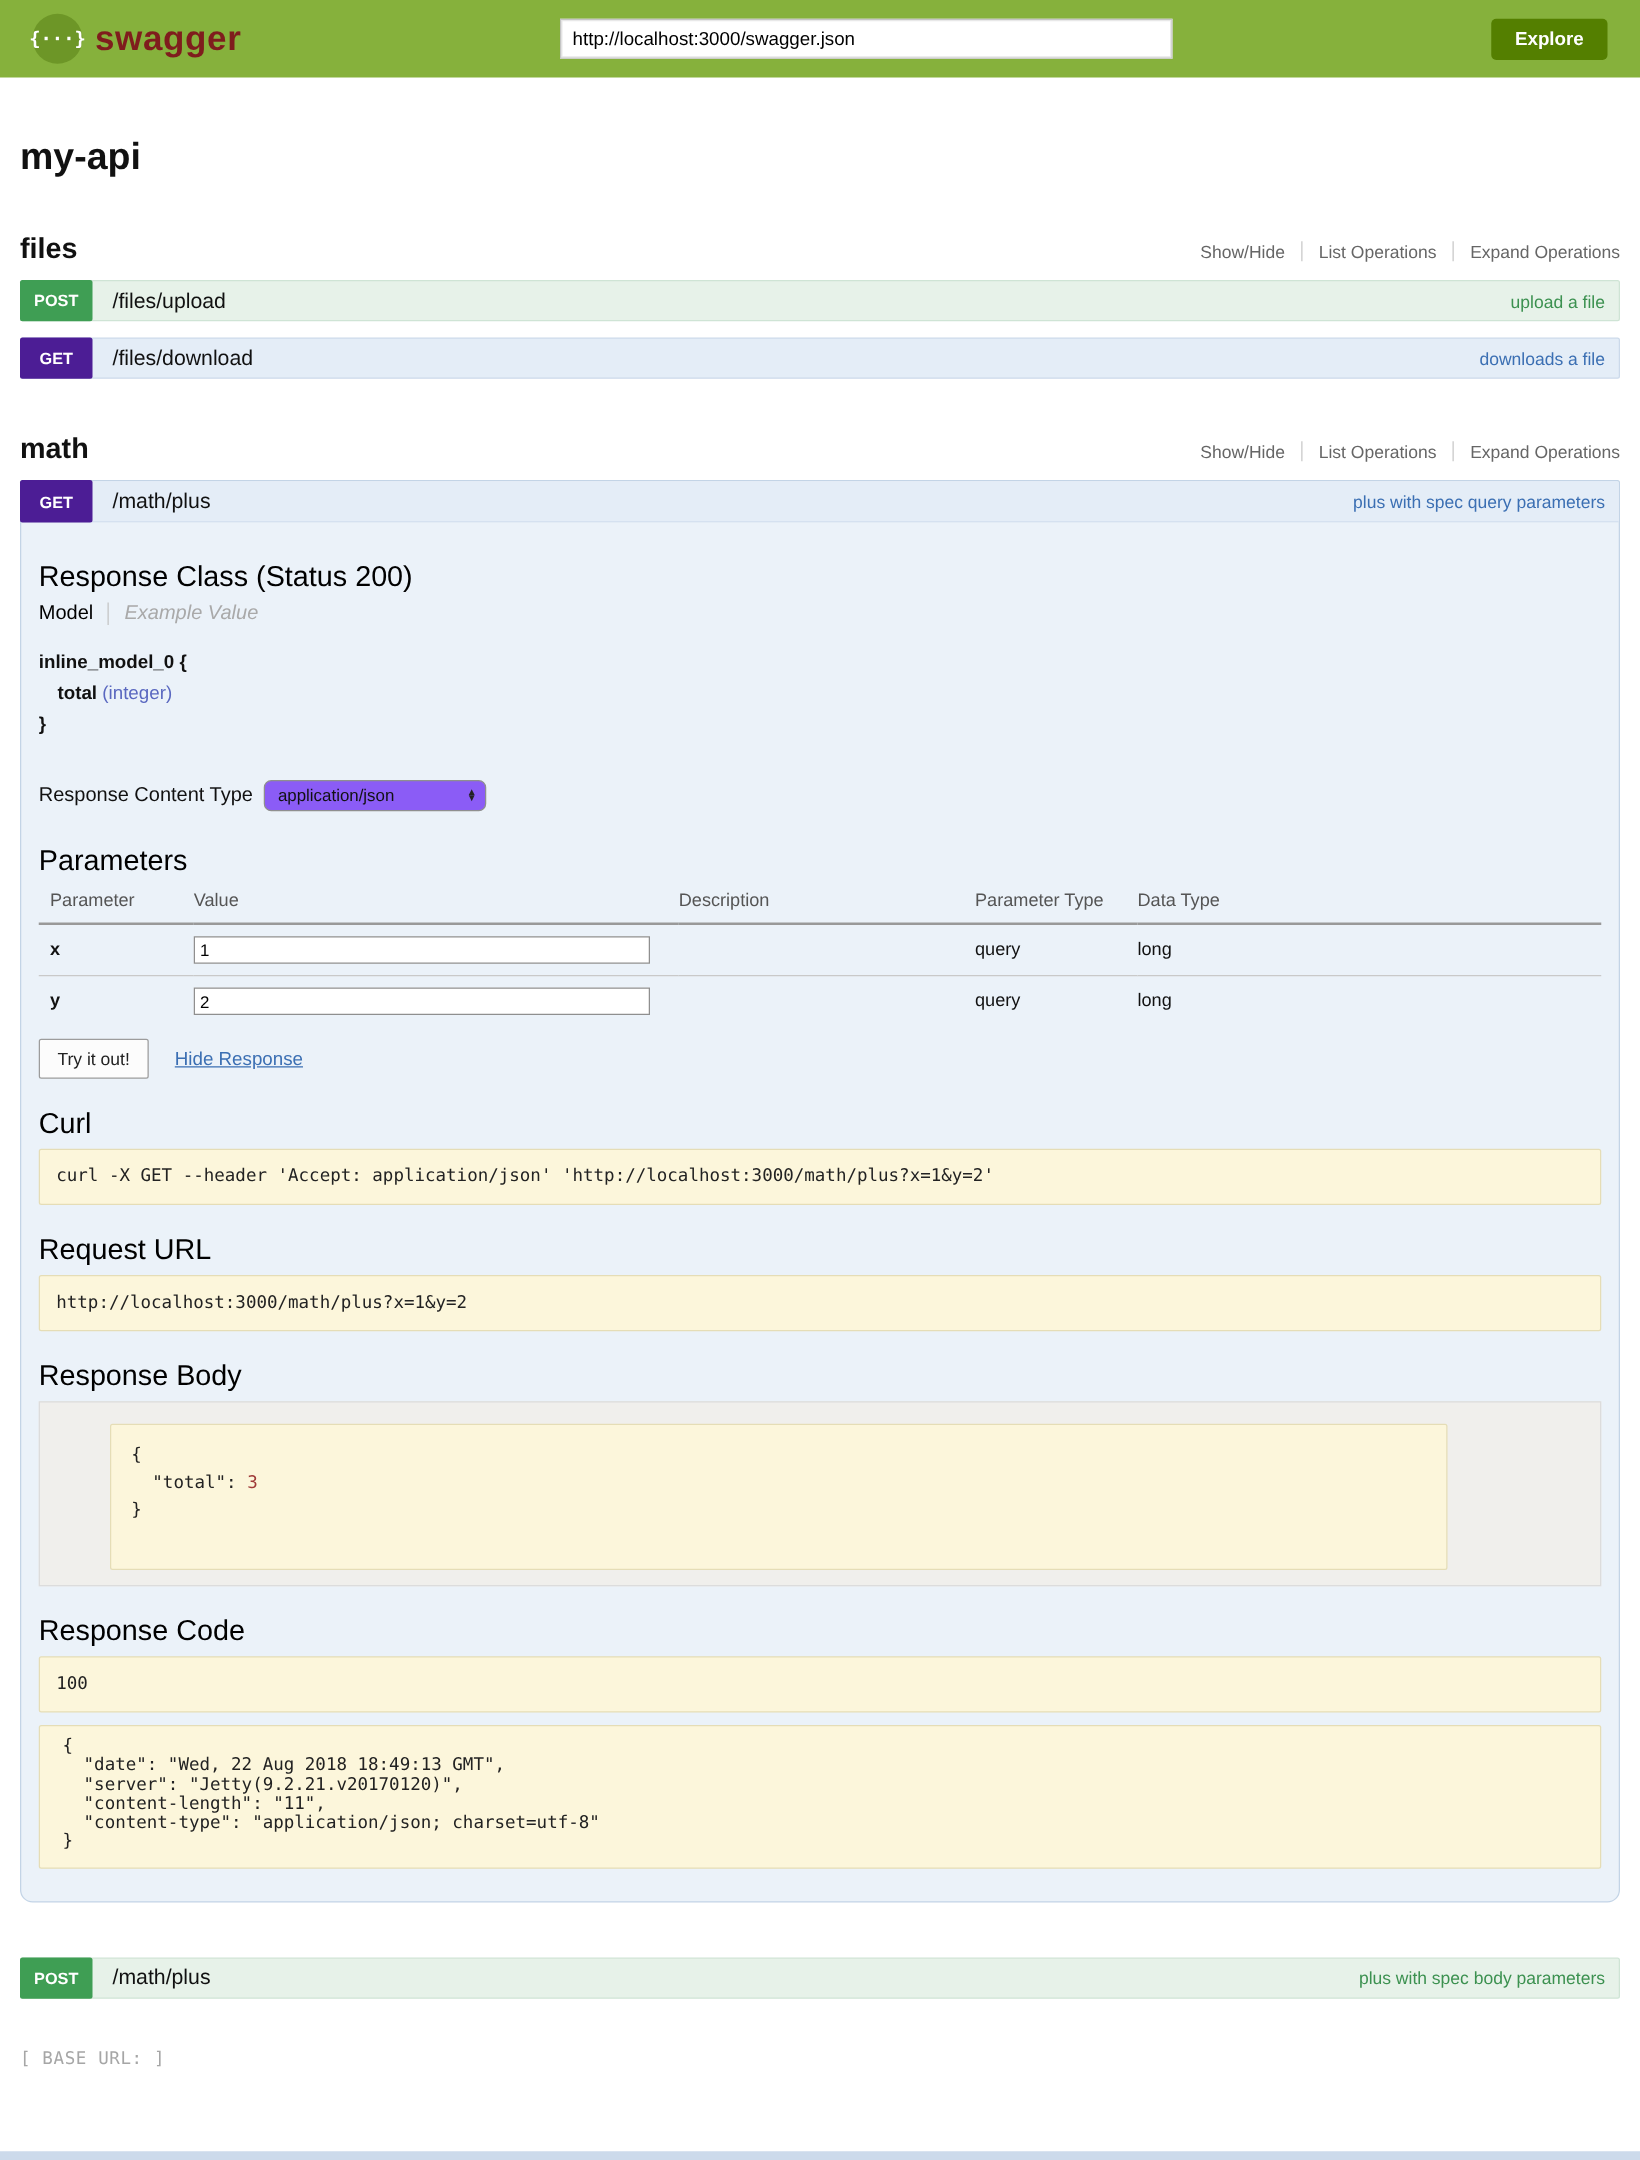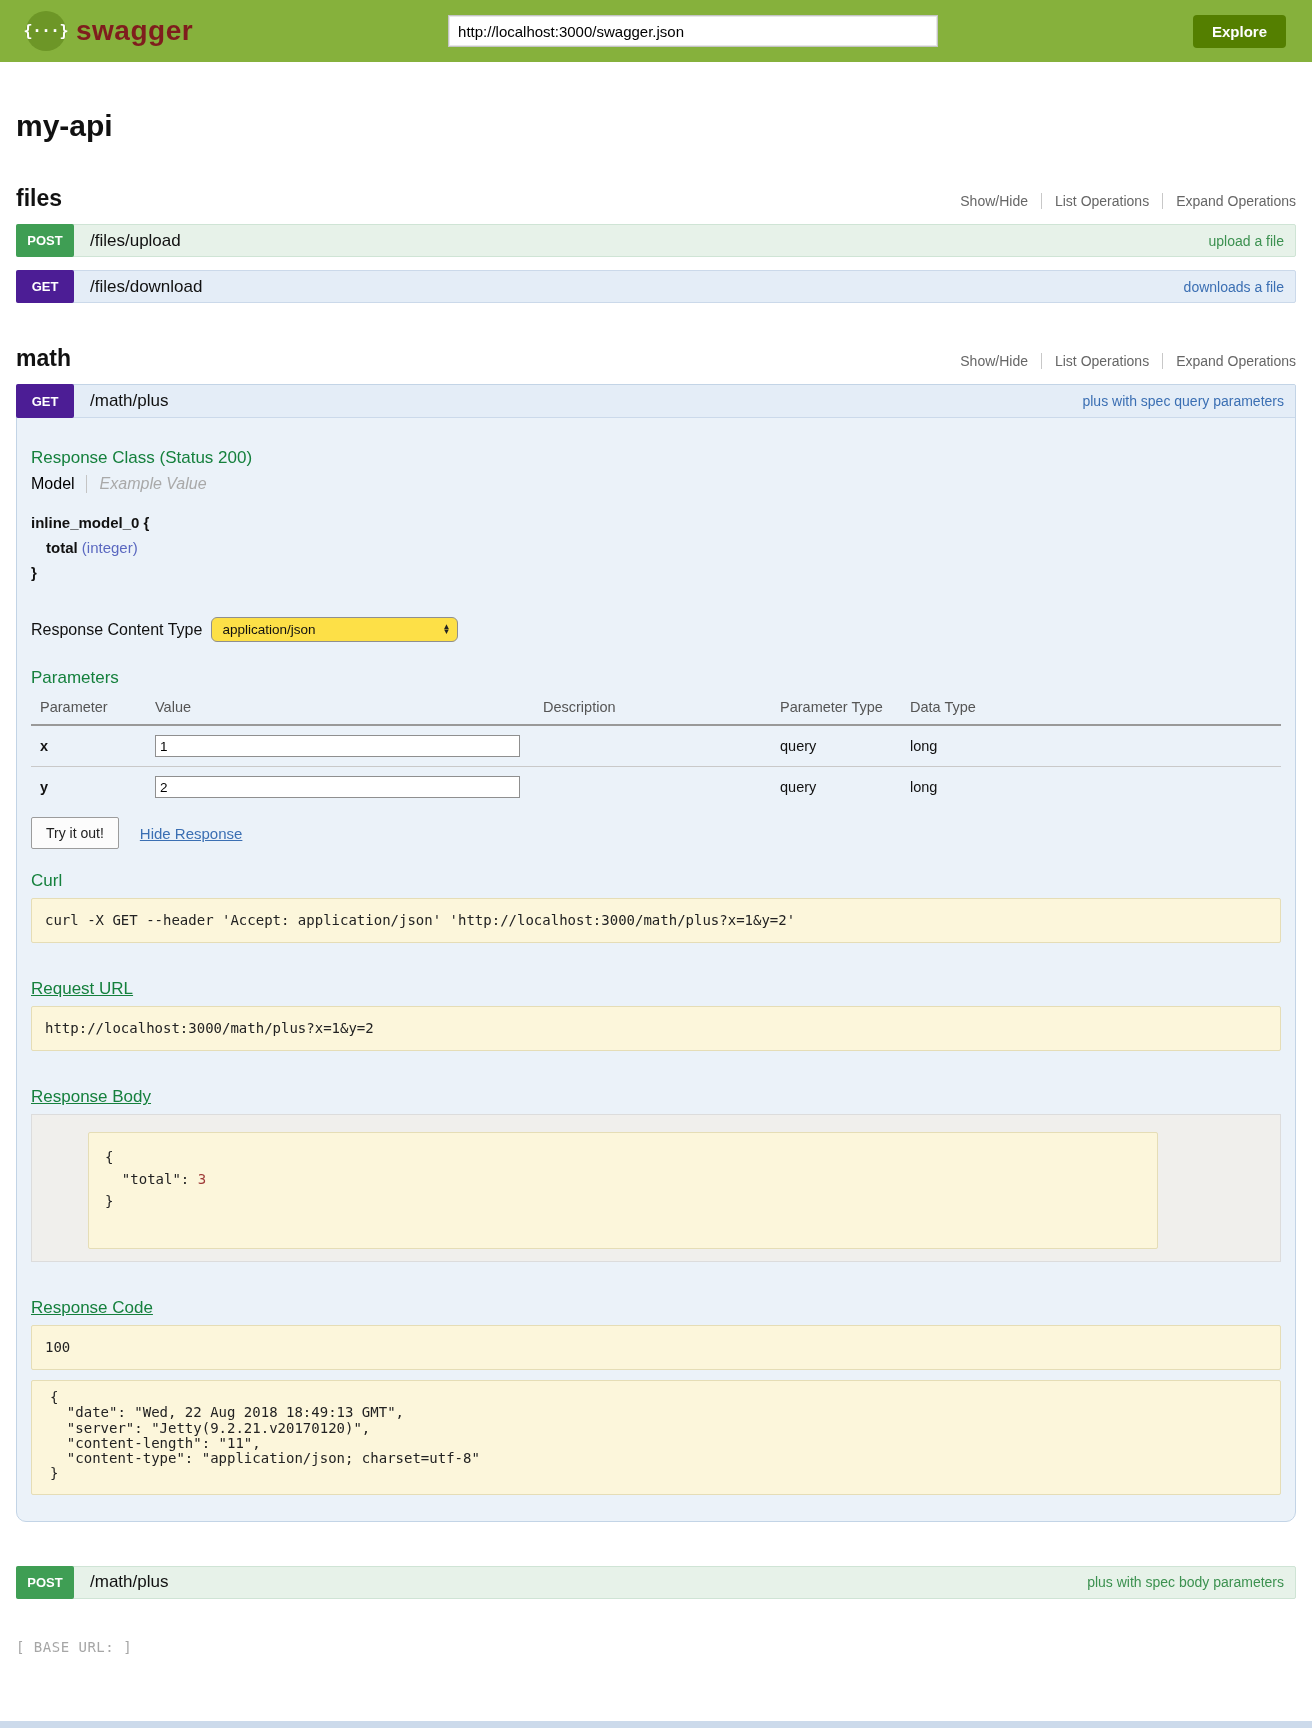--- a/index.html
+++ b/index.html
@@ -42,37 +42,37 @@
   .op-summary { margin-left:auto; display:flex; align-items:center; padding-right:11px; font-size:14px; text-decoration:none; }
   .op-summary.green { color:#3c9150; }
   .op-summary.blue  { color:#3b6fb3; }
 
   
   .op-expanded { border:1px solid #c3d4e6; border-radius:2px 2px 10px 10px; background:#ebf2f9; margin-bottom:13px; }
   .op-expanded .op-head { display:flex; align-items:stretch; height:33px; background:#e4edf7;
                           border-bottom:1px solid #cbd9ea; border-radius:2px 2px 0 0; }
   .panel-body { padding:30px 14px 16px; }
 
-  .blue-head { color:#15803d; font-size:17px; font-weight:normal; margin:0 0 7px; }
-  .blue-head.spaced { margin-top:36px;text-decoration:underline; }
+  .blue-head { color:#000000; font-size:23px; font-weight:normal; margin:0 0 7px; }
+  .blue-head.spaced { margin-top:22px; }
 
   .model-tabs { display:flex; align-items:center; font-size:16px; margin-bottom:18px; }
   .tab-model { color:#000; padding-right:11px; cursor:pointer; }
   .tab-example { color:#a9a9a9; border-left:1px solid #c4c4c4; padding-left:13px; cursor:pointer;font-style:italic; }
 
   .model-sig { font-size:15px; line-height:1.65; margin-bottom:32px; }
   .model-sig .ln { white-space:pre; }
   .model-open, .model-close, .prop-name { font-weight:bold; }
   .prop-indent { padding-left:15px; }
   .prop-type { color:#5a68c0; }
 
   .ct-row { display:flex; align-items:center; margin-bottom:26px; }
   .ct-label { font-size:16px; margin-right:9px; }
-  .fake-select { display:inline-flex; align-items:center; justify-content:space-between; width:247px;
-                 border:1px solid #8f8f8f; border-radius:6px; background:#fde047; padding:4px 7px 4px 10px;
+  .fake-select { display:inline-flex; align-items:center; justify-content:space-between; width:178px;
+                 border:1px solid #8f8f8f; border-radius:6px; background:#8b5cf6; padding:4px 7px 4px 10px;
                  font-size:13.5px; cursor:pointer; }
   .sel-arrows { display:flex; flex-direction:column; line-height:.62; font-size:8px; color:#222; }
 
   table.params { width:100%; border-collapse:collapse; font-size:14.5px; margin-bottom:10px; }
   table.params th { text-align:left; font-weight:normal; color:#555; padding:4px 0 9px; border-bottom:2px solid #999; }
   table.params td { padding:9px 0; border-bottom:1px solid #c9c9c9; vertical-align:middle; }
   table.params tr:last-child td { border-bottom:none; }
   .col-name  { width:124px; padding-left:9px !important; font-weight:bold; }
   th.col-name { font-weight:normal; }
   .col-value { width:388px; }

